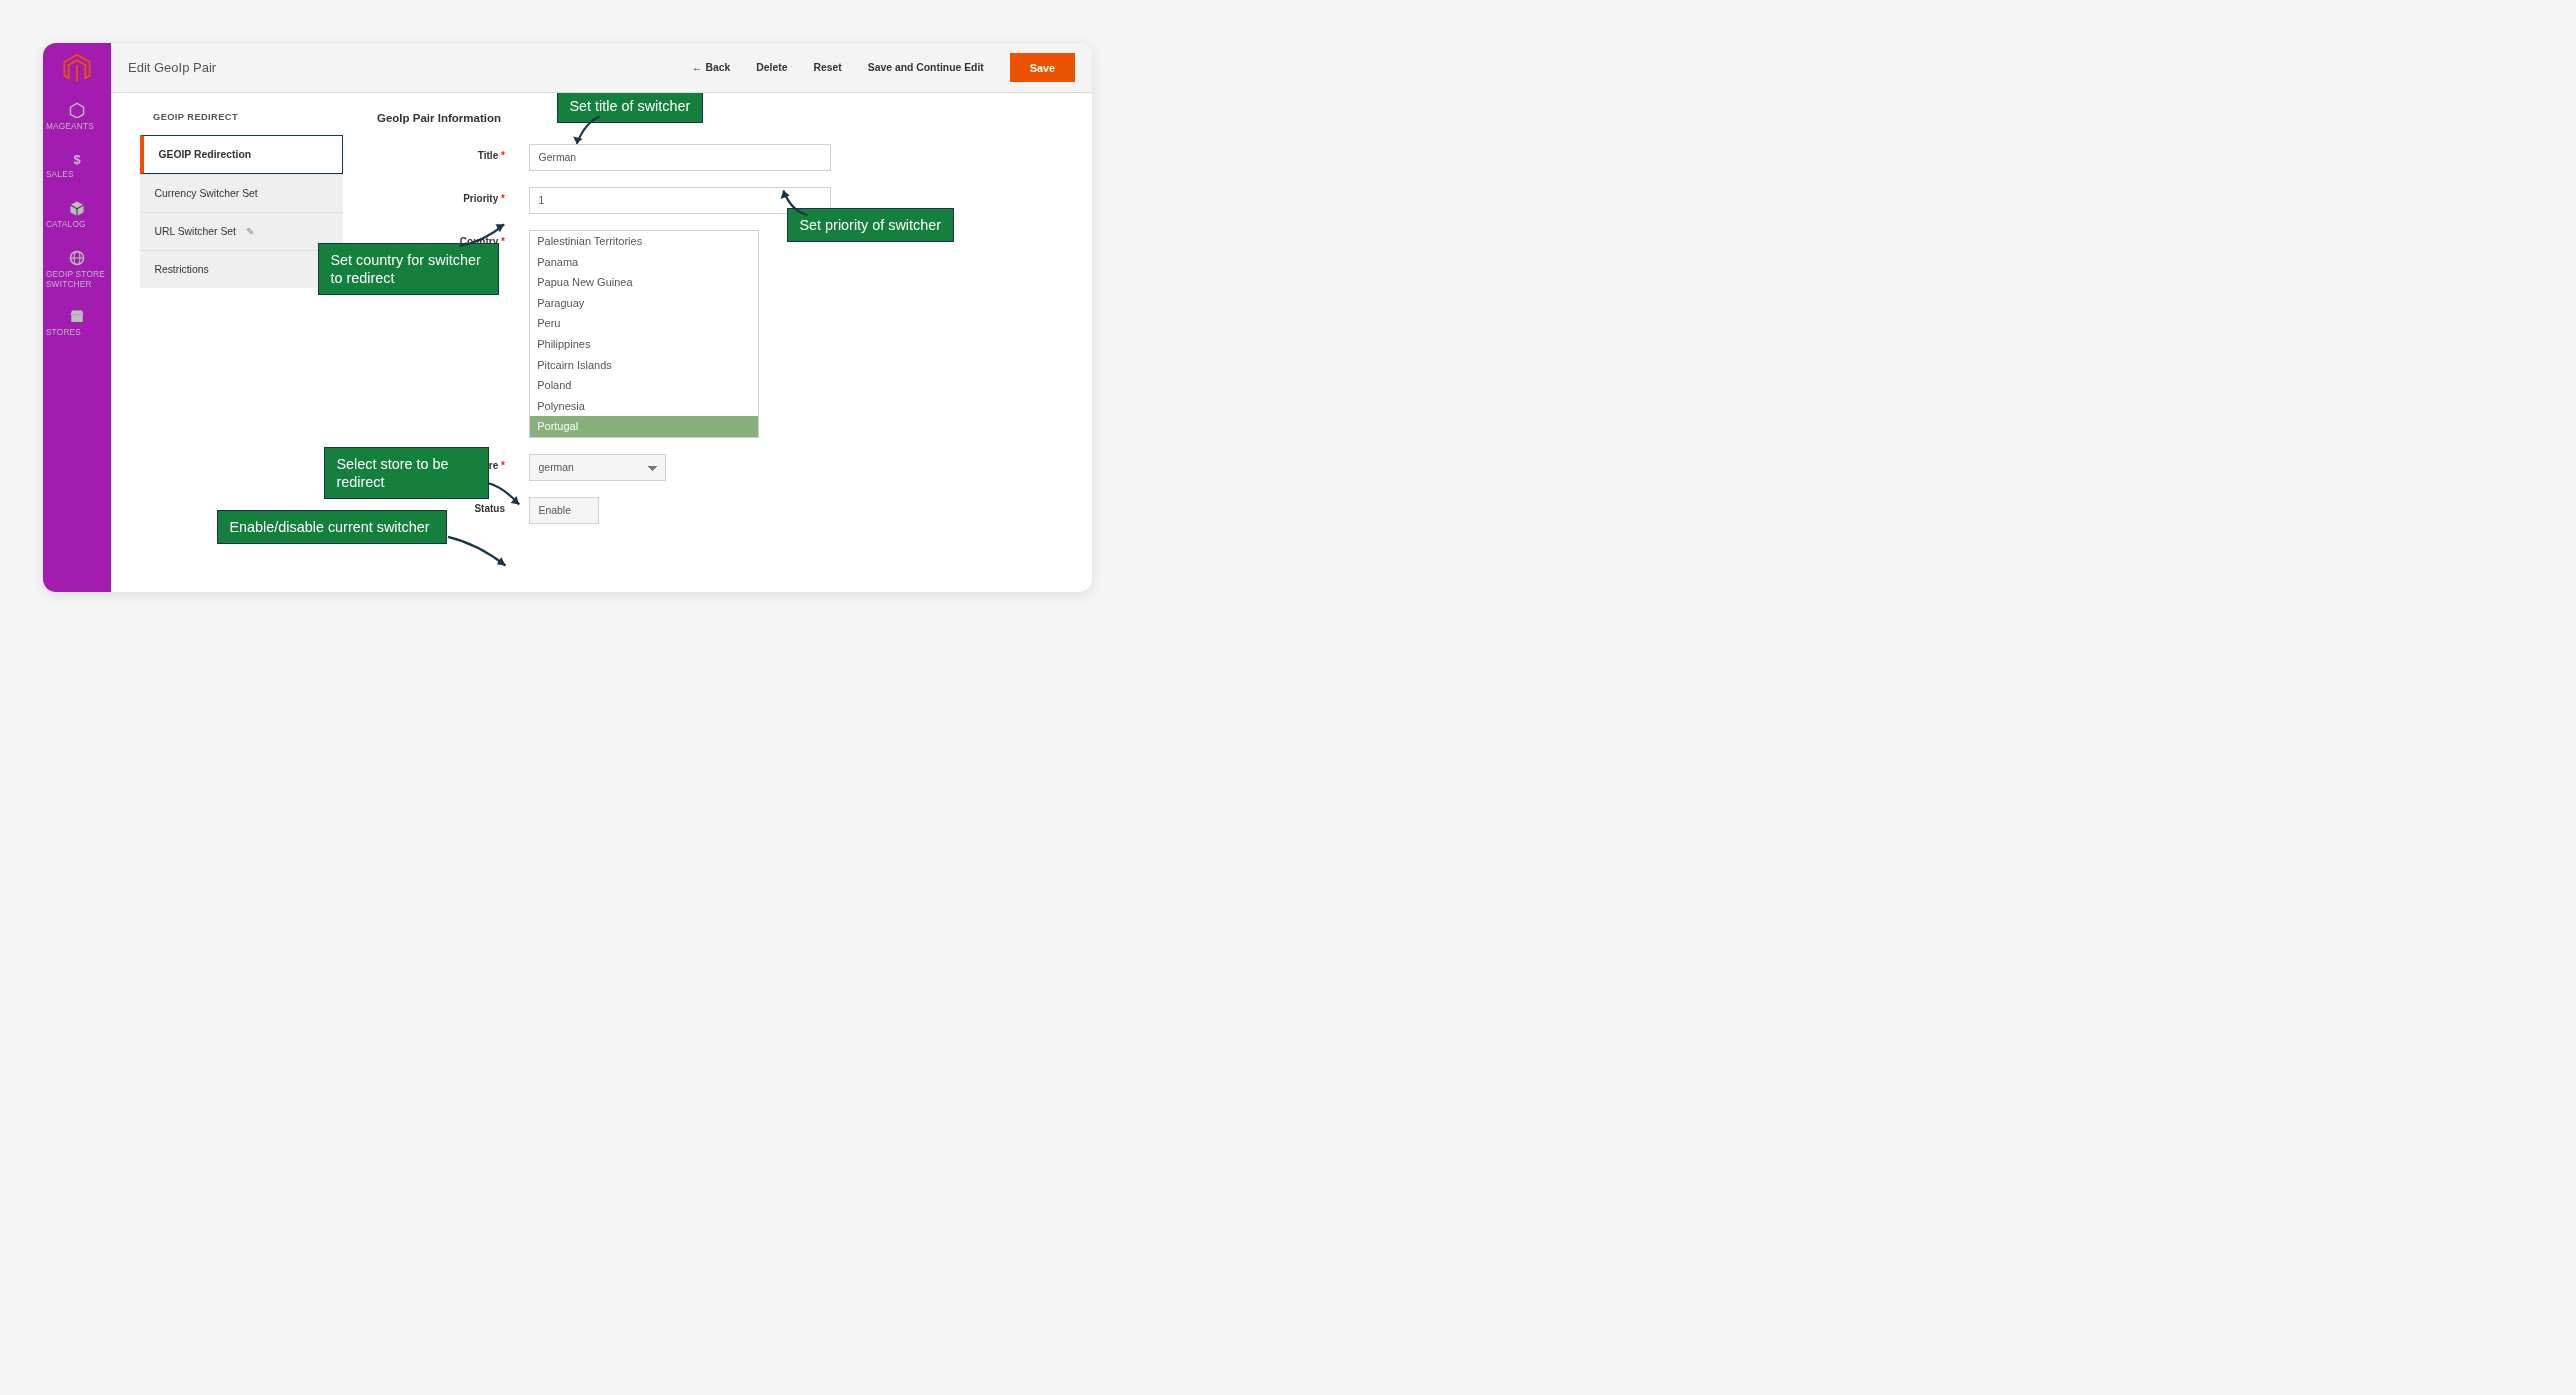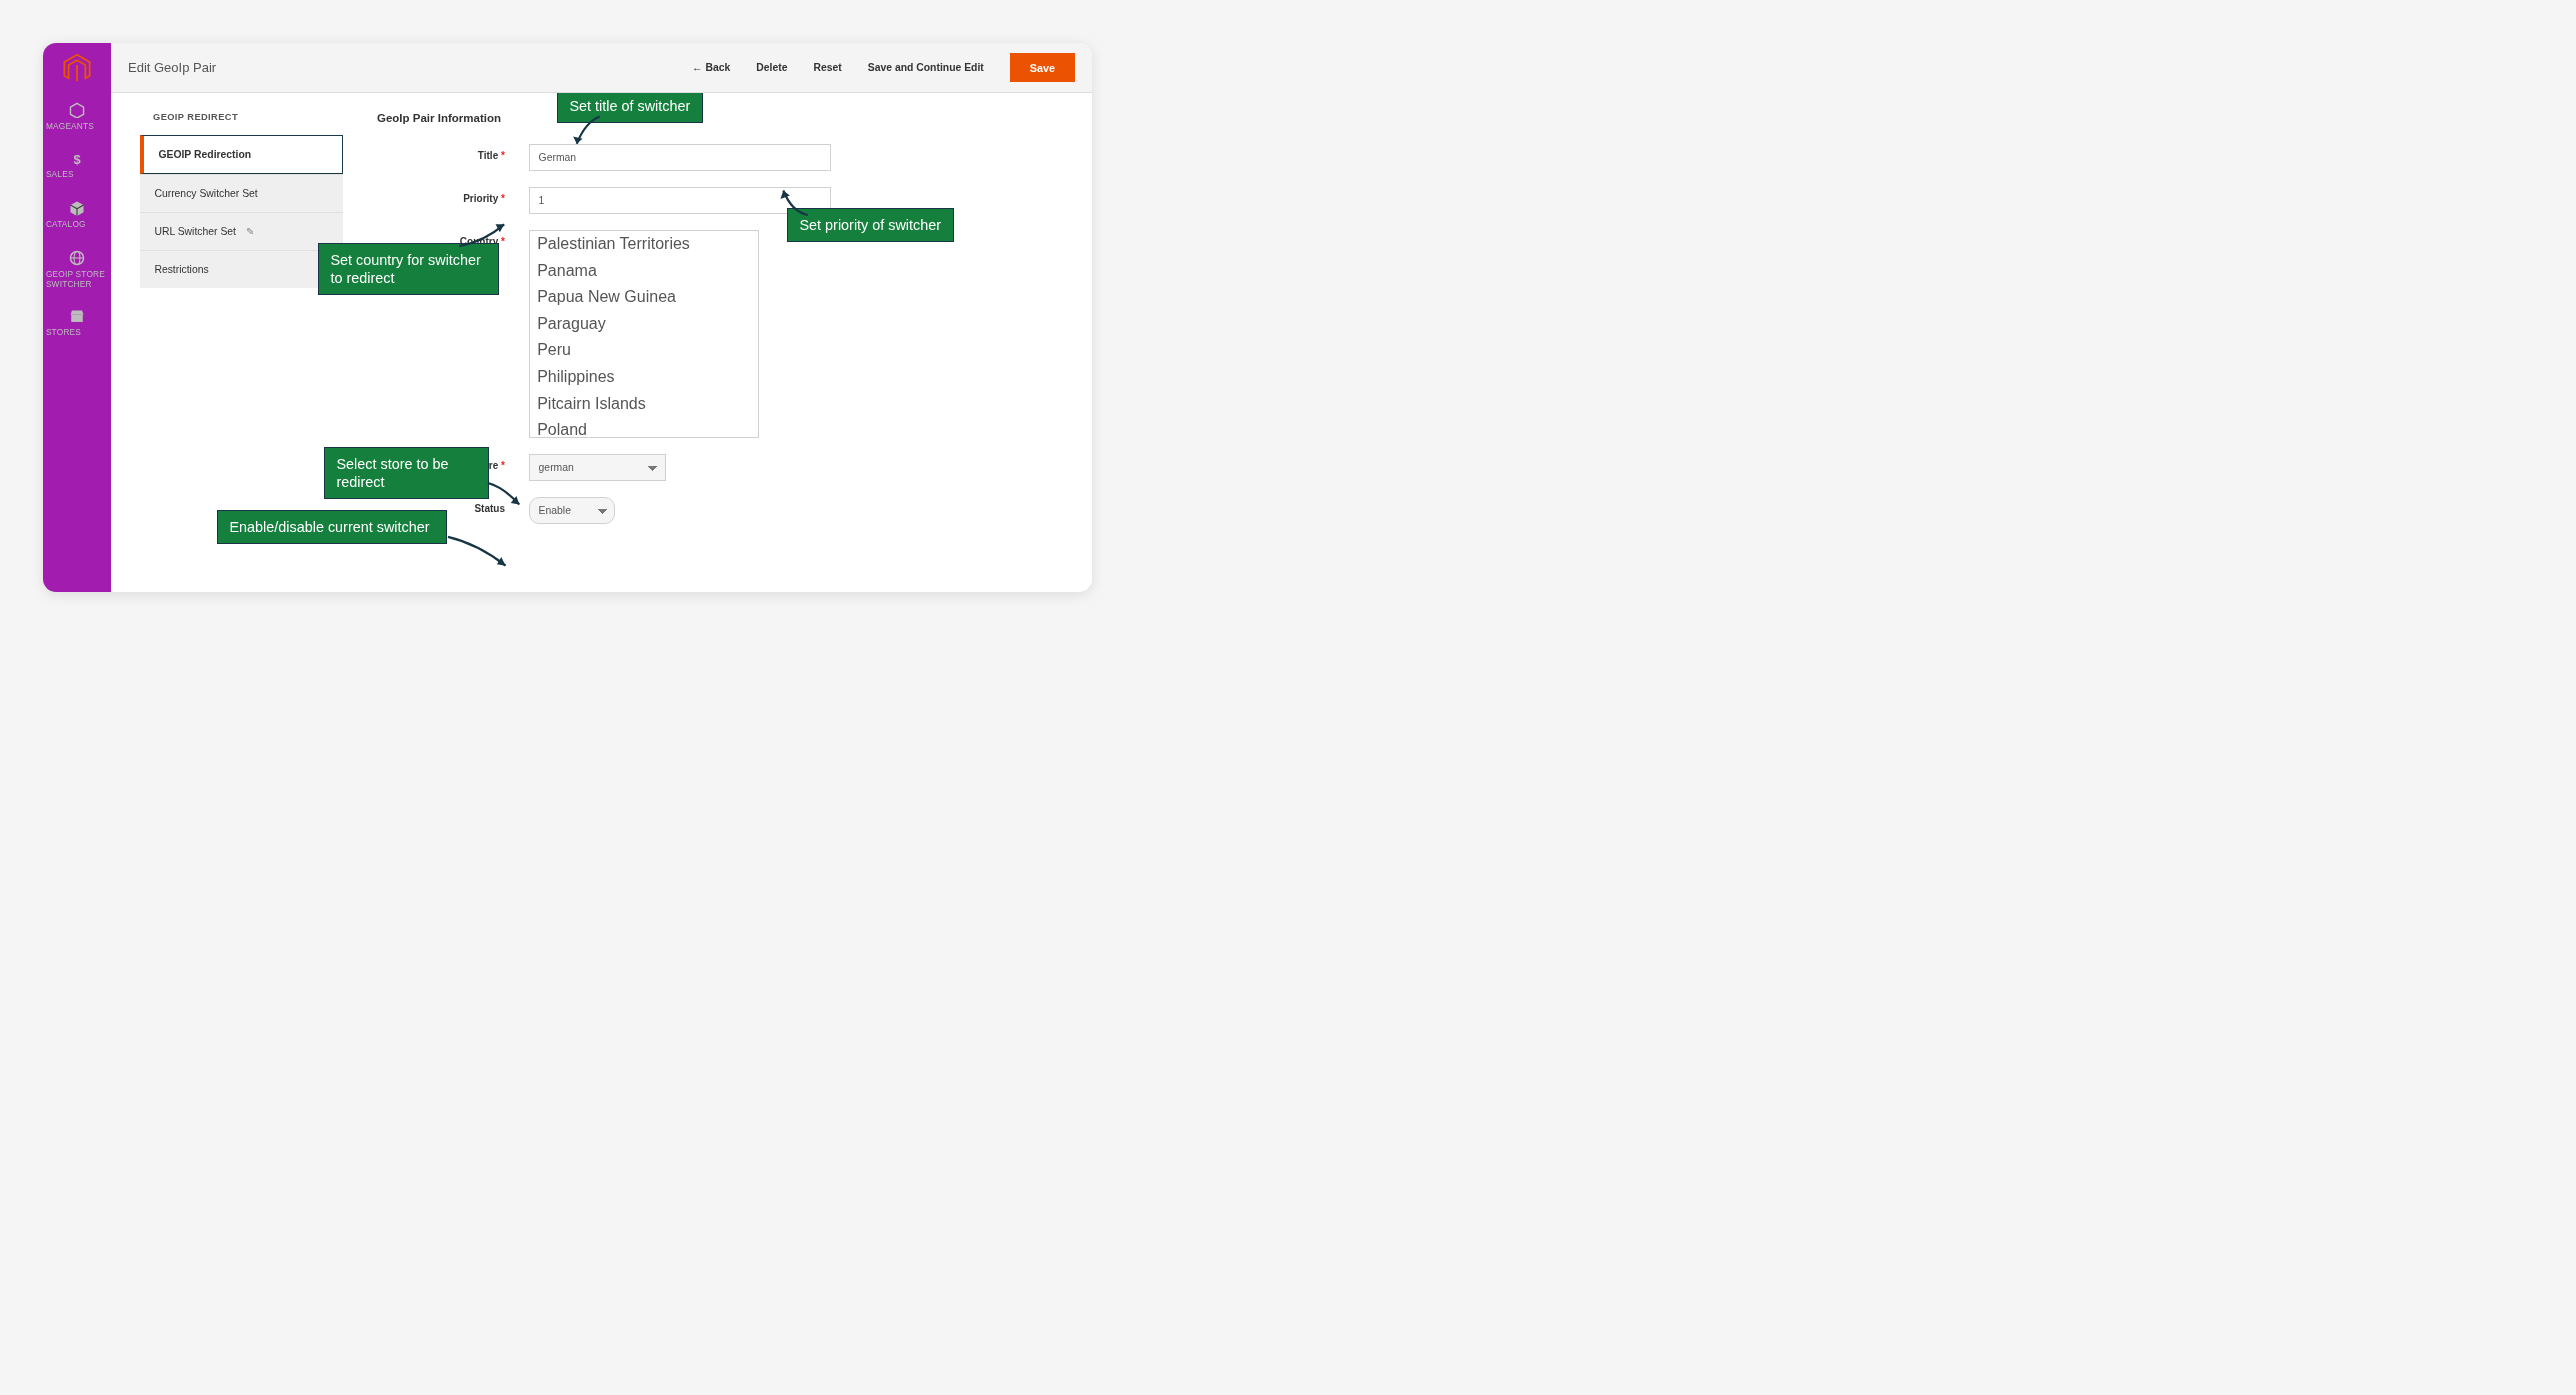--- a/index.html
+++ b/index.html
@@ -108,24 +108,24 @@
   .select-input {
     height:27px; padding:4.3px 24.4px 4.3px 8.6px; font-size:10.4px; color:#555;
     border:0.7px solid #d0d0d0; background:#f5f5f5;
     appearance:none; -webkit-appearance:none;
     background-image: linear-gradient(45deg, transparent 48%, #777 48%),
                       linear-gradient(-45deg, transparent 48%, #777 48%);
     background-repeat:no-repeat;
     background-size: 5px 5px, 5px 5px;
   }
   .select-store { width:137px; background-position: 118px 11.5px, 122px 11.5px; }
-  .select-status { width:86px; background-position: 68px 11.5px, 72px 11.5px; border-radius: 10px; }
+  .select-status { width:70px; background-position: 68px 11.5px, 72px 11.5px; }
   .multiselect {
     width: 230px; height: 208px; border:0.7px solid #d0d0d0; overflow-y:scroll;
-    font-size:16px; background:#fff;
+    font-size:11px; background:#fff;
   }
   .ms-option { padding:4.3px 7.2px; color:#555; cursor:pointer; }
   .ms-option.sel { background:#87b07b; color:#fff; }
   
   .anno {
     position:absolute;
     background:#15803d;
     color:#fff;
     font-size:14.4px;
     padding:7.2px 11.5px;

